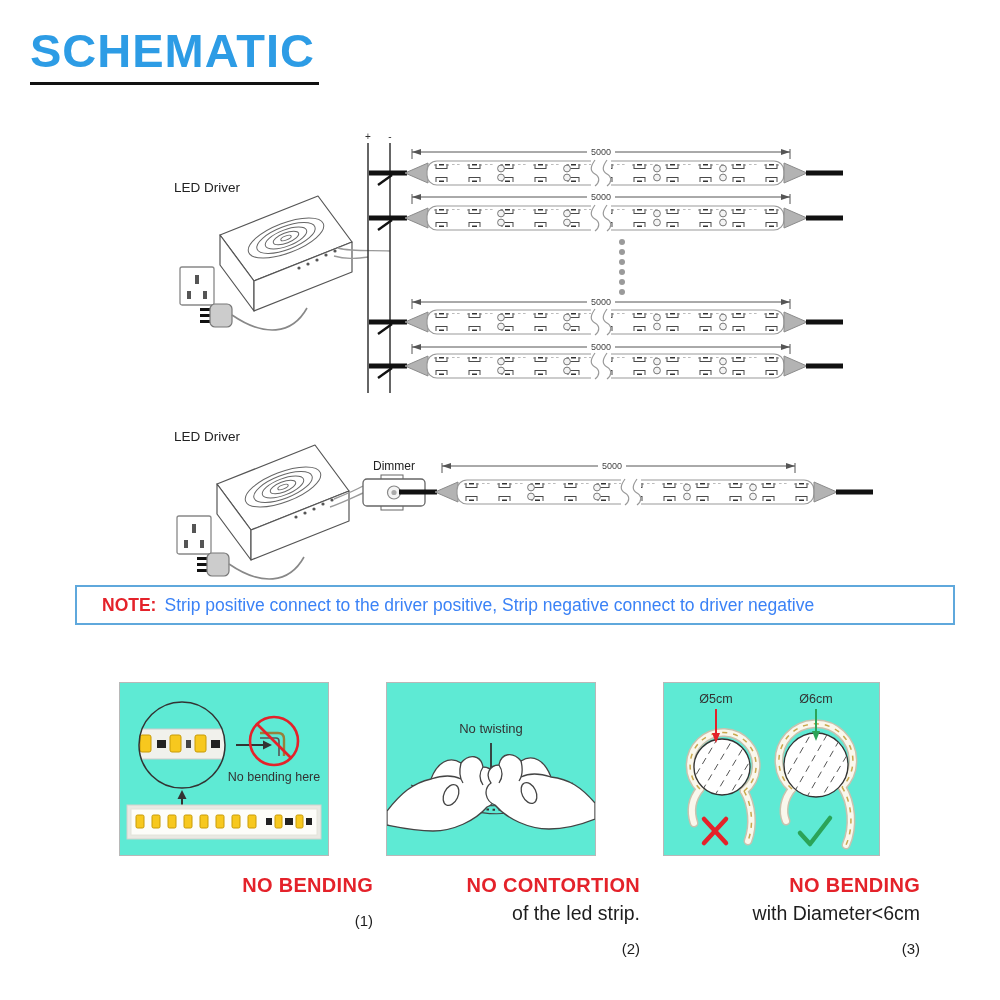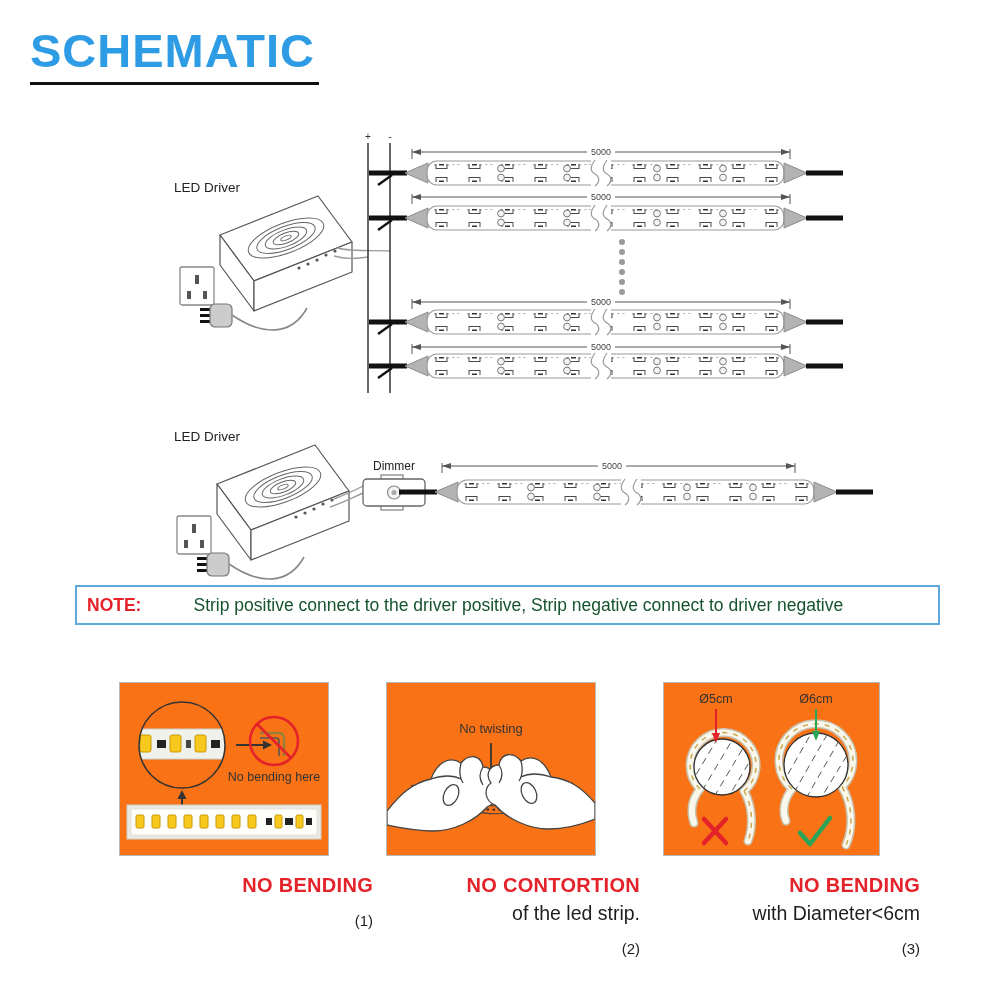--- a/index.html
+++ b/index.html
@@ -6,26 +6,26 @@
   #stage{position:relative;width:1000px;height:1000px;background:#fff;overflow:hidden;
          font-family:"Liberation Sans","DejaVu Sans",sans-serif;}
   svg text{font-family:"Liberation Sans","DejaVu Sans",sans-serif;}
   .abs{position:absolute;}
   
   #title{left:30px;top:26px;font-size:47px;font-weight:bold;color:#2D9CE5;
          letter-spacing:1px;display:inline-block;border-bottom:3px solid #111;
          padding:0 4px 7px 0;line-height:1.05;}
   
   #note-box{left:75px;top:585px;width:851px;height:36px;border:2px solid #5FA8DC;
-            display:flex;align-items:center;padding-left:10px;box-sizing:content-box;
-            font-size:17.5px;white-space:nowrap;gap:44px;}
+            display:flex;align-items:center;padding-left:25px;box-sizing:content-box;
+            font-size:17.5px;white-space:nowrap;}
   #note-box .note-label{color:#E4222A;font-weight:bold;margin-right:8px;}
-  #note-box .note-text{color:#14532d;}
+  #note-box .note-text{color:#3b82f6;}
   
-  .panel{border:1px solid #b8b8b8;background:#f97316;}
+  .panel{border:1px solid #b8b8b8;background:#5eead4;}
   #panel-1{left:119px;top:682px;width:208px;height:172px;text-align:center;}
   #panel-2{left:386px;top:682px;width:208px;height:172px;}
   #panel-3{left:663px;top:682px;width:215px;height:172px;}
   
   .caption{width:300px;text-align:right;top:874px;}
   #caption-1{left:73px;} #caption-2{left:340px;} #caption-3{left:620px;}
   .caption .head{color:#E4222A;font-weight:bold;font-size:20px;letter-spacing:.3px;}
   .caption .sub{color:#1d1d1d;font-size:19.5px;margin-top:5px;}
   .caption .idx{color:#1d1d1d;font-size:15px;margin-top:15px;}
 </style>

